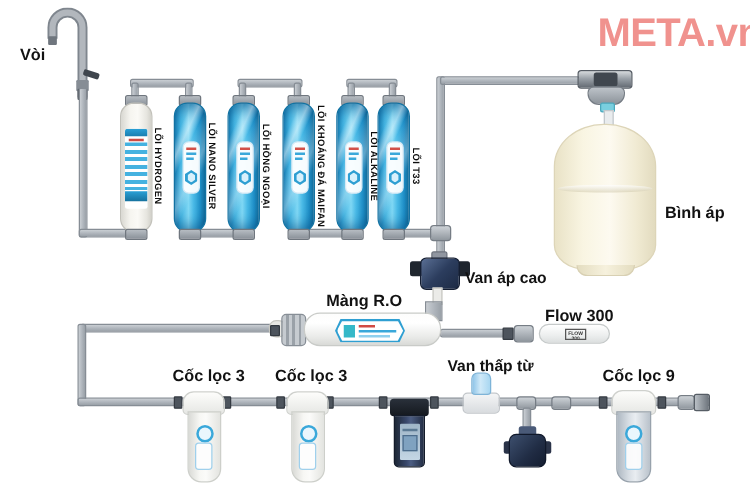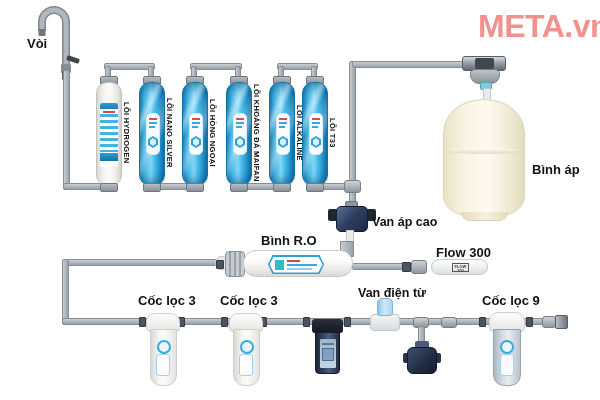--- a/index.html
+++ b/index.html
@@ -59,21 +59,21 @@
   <div class="wm" style="left:478px;top:8px;">META.vn</div>
 
   <svg class="abs" style="left:30px;top:6px;" width="52" height="78" viewBox="0 0 52 78">
     <path d="M 36 72 L 36 16 A 12 12 0 0 0 12 16 L 12 25" fill="none" stroke="#7f868e" stroke-width="8"></path>
     <path d="M 36 72 L 36 16 A 12 12 0 0 0 12 16 L 12 25" fill="none" stroke="#b2b7bd" stroke-width="5"></path>
     <rect x="8.5" y="23" width="7" height="7" rx="1" fill="#6f767e"></rect>
     <rect x="37" y="49" width="13" height="5" rx="1.5" fill="#3f454d" transform="rotate(18 37 51)"></rect>
     <rect x="31" y="58" width="10" height="9" rx="1" fill="#868d95"></rect>
     <rect x="32" y="65" width="8" height="9" rx="1" fill="#5a6168"></rect>
   </svg>
-  <div class="lbl" style="left:27px;top:36px;">Vòi</div>
+  <div class="lbl" style="left:16px;top:36px;">Vòi</div>
 
   <div class="pipe pipev" style="left:63px;top:70px;width:7px;height:120px;"></div>
   <div class="pipe" style="left:104px;top:63px;width:51px;height:7px;"></div>
   <div class="pipe" style="left:190px;top:63px;width:52px;height:7px;"></div>
   <div class="pipe" style="left:277px;top:63px;width:41px;height:7px;"></div>
   <div class="pipe" style="left:63px;top:183px;width:48px;height:7px;"></div>
   <div class="pipe" style="left:148px;top:183px;width:49px;height:7px;"></div>
   <div class="pipe" style="left:234px;top:183px;width:50px;height:7px;"></div>
   <div class="pipe" style="left:311px;top:183px;width:42px;height:7px;"></div>
 
@@ -222,21 +222,21 @@
          clip-path:polygon(8% 0,92% 0,100% 50%,92% 100%,8% 100%,0 50%);">
       <div class="abs" style="left:1.5px;top:1.5px;right:1.5px;bottom:1.5px;background:#fff;
            clip-path:polygon(8% 0,92% 0,100% 50%,92% 100%,8% 100%,0 50%);">
         <div class="abs" style="left:5px;top:3px;width:9px;height:10px;background:#35b8c8;"></div>
         <div class="abs" style="left:17px;top:3px;width:13px;height:2px;background:#d04a44;"></div>
         <div class="abs" style="left:17px;top:7px;width:30px;height:2px;background:#3aa8da;"></div>
         <div class="abs" style="left:17px;top:11px;width:25px;height:2px;background:#8fd0ee;"></div>
       </div>
     </div>
   </div>
-  <div class="lbl" style="left:261px;top:233px;">Bình R.O</div>
+  <div class="lbl" style="left:261px;top:233px;">Màng R.O</div>
 
   <div class="nub" style="left:402px;top:262px;width:9px;height:10px;"></div>
   <div class="union" style="left:411px;top:260px;width:16px;height:14px;"></div>
   <div class="abs" style="left:431px;top:259px;width:57px;height:16px;border-radius:8px;border:1px solid #c5c9c9;
        background:linear-gradient(to bottom,#ffffff,#eceeee 60%,#dcdfdf);">
     <div class="abs" style="left:20px;top:3px;width:17px;height:9px;border:1px solid #555;font-size:4px;line-height:1;
          text-align:center;color:#333;overflow:hidden;font-weight:bold;padding-top:1px;">FLOW 300</div>
   </div>
   <div class="lbl" style="left:436px;top:245px;">Flow 300</div>
 
@@ -268,21 +268,21 @@
          background:linear-gradient(to bottom,#9fb6c8,#c4d6e4);">
       <div class="abs" style="left:2px;top:4px;width:12px;height:2px;background:#5b7a94;"></div>
       <div class="abs" style="left:2px;top:9px;width:12px;height:13px;background:#7fa2c0;border:1px solid #4d6d8c;"></div>
     </div>
   </div>
 
   <div class="abs" style="left:370px;top:314px;width:30px;height:17px;border-radius:4px;border:1px solid #c2c6ca;
        background:linear-gradient(to bottom,#f4f5f6,#d9dcdf);"></div>
   <div class="abs" style="left:377px;top:298px;width:16px;height:18px;border-radius:5px 5px 3px 3px;border:1px solid #7eb4d8;
        background:linear-gradient(to right,#8ec4e8,#cfe9f8 45%,#a9d7f1);"></div>
-  <div class="lbl" style="left:358px;top:286px;font-size:12.5px;">Van điện từ</div>
+  <div class="lbl" style="left:358px;top:286px;font-size:12.5px;">Van thấp từ</div>
 
   <div class="union" style="left:413px;top:317px;width:16px;height:11px;"></div>
   <div class="pipe pipev" style="left:418px;top:326px;width:7px;height:23px;"></div>
   <div class="abs" style="left:415px;top:341px;width:14px;height:9px;background:#4a5a78;border-radius:2px;"></div>
   <div class="abs" style="left:403px;top:353px;width:6px;height:10px;background:#2a3348;border-radius:2px;"></div>
   <div class="abs" style="left:435px;top:353px;width:6px;height:10px;background:#2a3348;border-radius:2px;"></div>
   <div class="abs" style="left:407px;top:347px;width:30px;height:27px;border-radius:6px;border:1px solid #10182a;
        background:linear-gradient(135deg,#3d4f6e,#202c44 60%,#141d30);"></div>
 
   <div class="union" style="left:441px;top:317px;width:16px;height:11px;"></div>

